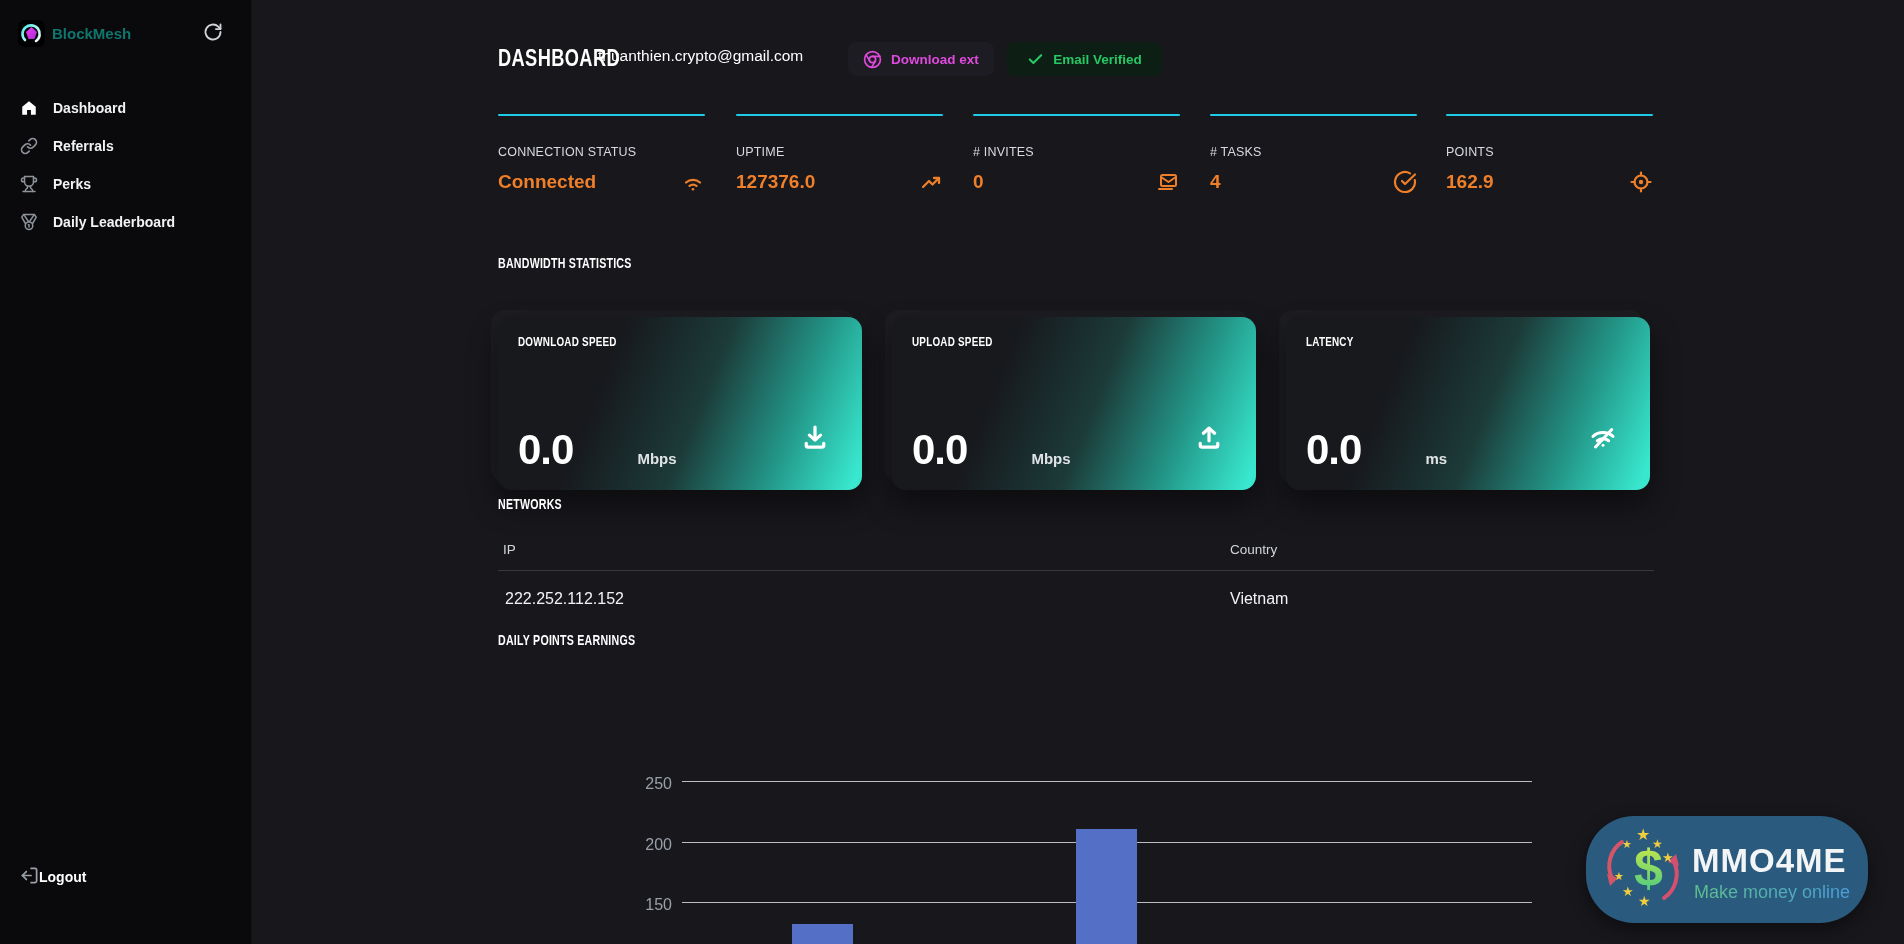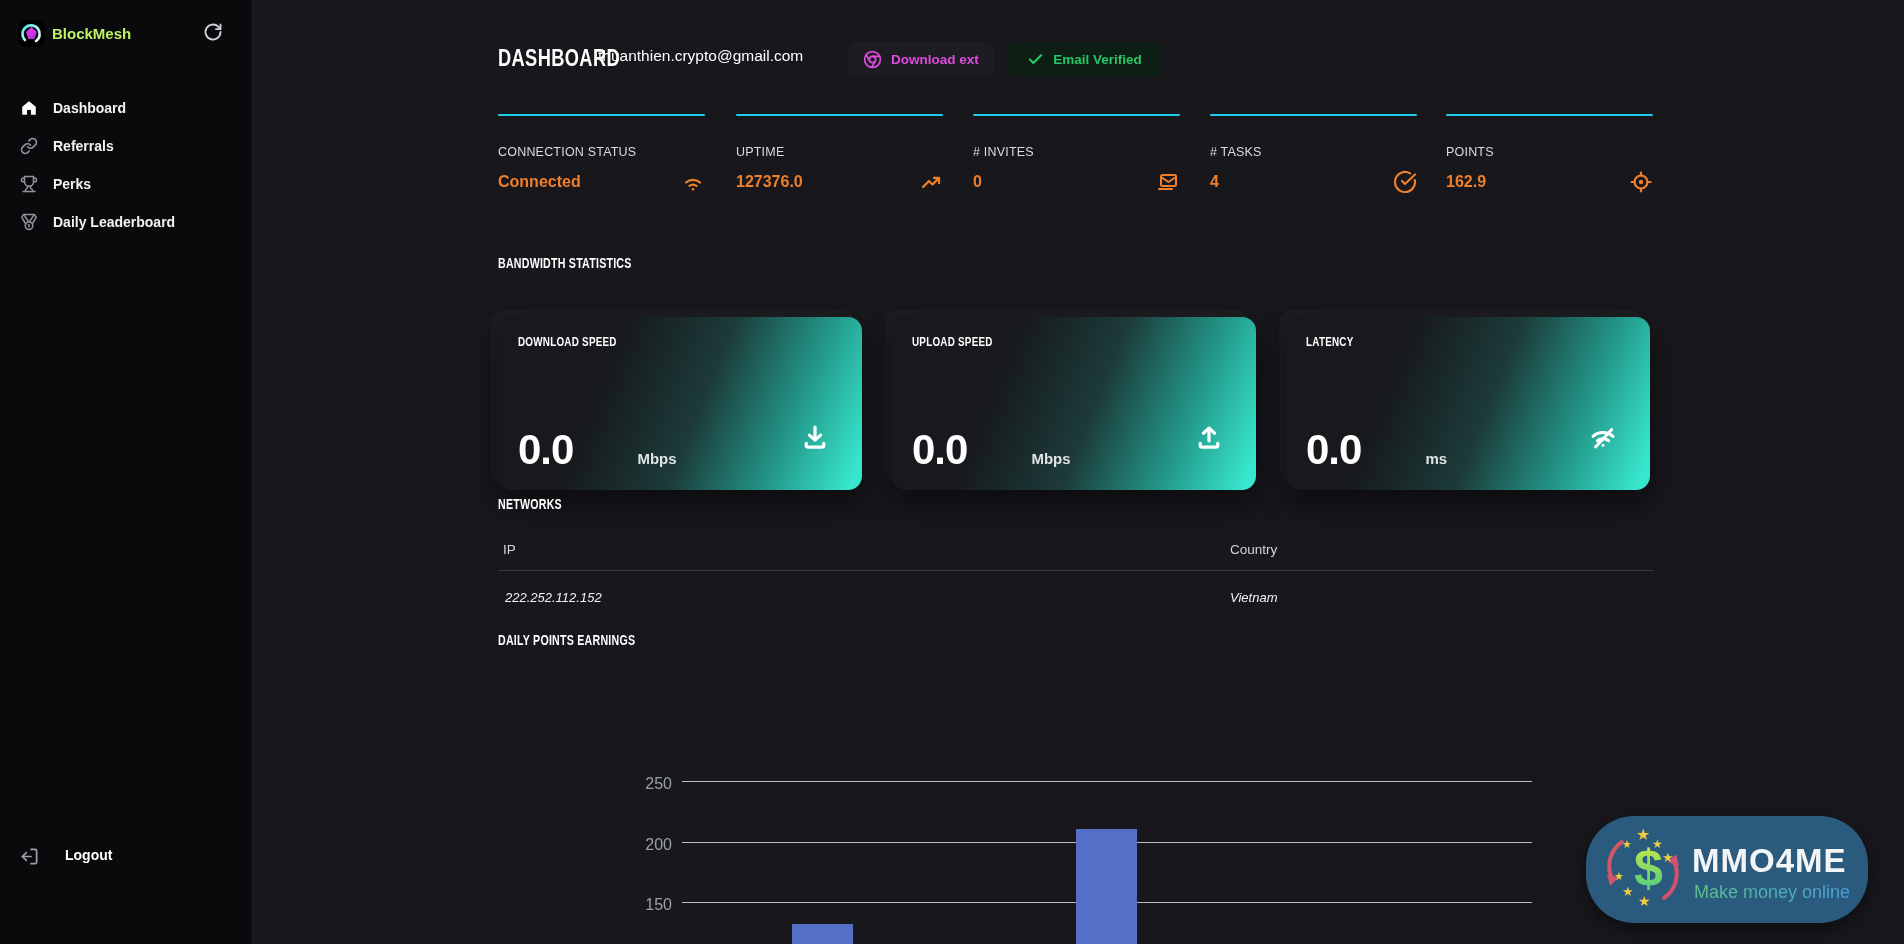--- a/index.html
+++ b/index.html
@@ -6,67 +6,67 @@
   html,body { width:1904px; height:944px; overflow:hidden; background:#17171c;
               font-family:"Liberation Sans", sans-serif; }
   .cond { display:inline-block; transform:scaleX(0.76); transform-origin:left center;
           font-weight:700; white-space:nowrap; letter-spacing:.3px; color:#fff; }
 
   
   .sidebar { position:absolute; left:0; top:0; width:252px; height:944px;
              background:#0a0a0d; border-right:1px solid rgba(255,255,255,.04); }
   .brand-row { position:absolute; left:0; top:18px; width:252px; height:34px; }
   .brand-logo { position:absolute; left:18px; top:2px; width:27px; height:27px; }
-  .brand-name { position:absolute; left:52px; top:7px; font-size:15px; font-weight:700; color:#bef264; }
+  .brand-name { position:absolute; left:52px; top:7px; font-size:15px; font-weight:700; color:#0f766e; }
   .refresh-btn { position:absolute; left:203px; top:4px; width:22px; height:22px; cursor:pointer; }
   .nav { position:absolute; left:0; top:89px; width:252px; }
   .nav-item { position:relative; height:38px; display:flex; align-items:center; gap:15px;
               padding-left:20px; cursor:pointer; }
   .nav-item .nv-icon { width:18px; height:18px; flex:0 0 18px; }
   .nav-item .nv-label { font-size:14px; font-weight:600; color:#f2f3f5; }
   .logout-row { position:absolute; left:0; top:847px; width:252px; height:38px;
-                display:flex; align-items:flex-start; gap:26px; padding-left:20px; cursor:pointer; }
+                display:flex; align-items:flex-end; gap:0; padding-left:20px; cursor:pointer; }
   .logout-row .nv-icon { width:19px; height:19px; }
   .logout-row .nv-label { font-size:14px; font-weight:700; color:#fff; }
 
   
   .page-title { position:absolute; left:498px; top:44px; font-size:24px; font-weight:800;
                 letter-spacing:.5px; }
   .header-email { position:absolute; left:598px; top:47px; font-size:15.5px; color:#fff; }
   .pill { position:absolute; top:42px; height:34px; border-radius:8px; display:flex;
           align-items:center; justify-content:center; gap:9px; }
   .dl-ext { left:848px; width:146px; background:#1c1c22; cursor:pointer; }
   .dl-ext .pill-label { color:#df4add; font-size:13.5px; font-weight:700; }
   .verified { left:1007px; width:155px; background:#0d1e15; }
   .verified .pill-label { color:#27c765; font-size:13.5px; font-weight:700; }
 
   
   .stat { position:absolute; top:114px; width:207px; }
   .stat-line { height:2px; background:#1ecbe6; border-radius:1px; }
   .stat-label { margin-top:29px; font-size:12.5px; color:#d8dbe0; letter-spacing:.2px; }
   .stat-valrow { margin-top:11px; display:flex; align-items:center; justify-content:space-between; }
-  .stat-value { font-size:16px; font-weight:700; color:#ef7f28; }
+  .stat-value { font-size:19px; font-weight:700; color:#ef7f28; }
   .stat-icon { width:24px; height:24px; }
 
   
   .sec-heading { position:absolute; font-size:14px; }
   .bw-card { position:absolute; top:317px; width:364px; height:173px; border-radius:14px;
              background:linear-gradient(112deg,#17191d 30%,#1c3b39 55%,#23988a 78%,#38e7cd 97%);
              box-shadow:-7px -7px 0 rgba(255,255,255,.025), 0 14px 30px rgba(0,0,0,.45); }
   .bw-title { position:absolute; left:20px; top:17px; font-size:13px; }
   .bw-valrow { position:absolute; left:20px; bottom:16px; display:flex; align-items:baseline;gap:46px; }
   .bw-value { font-size:42px; font-weight:800; color:#fff; letter-spacing:-1px; }
   .bw-unit { font-size:15px; font-weight:600; color:#dfe3e6; margin-left:18px; }
   .bw-icon { position:absolute; right:32px; bottom:38px; width:30px; height:30px; }
 
   
   .tbl-head { position:absolute; top:542px; font-size:13.5px; color:#d2d6db; }
   .tbl-underline { position:absolute; left:498px; top:570px; width:1156px; height:1px;
                    background:rgba(255,255,255,.14); }
-  .tbl-cell { position:absolute; top:590px; font-size:13px; color:#f2f3f5;font-style:italic; }
+  .tbl-cell { position:absolute; top:590px; font-size:16px; color:#f2f3f5; }
 
   
   .chart { position:absolute; left:498px; top:740px; width:1156px; height:204px; overflow:hidden; }
   .gridline { position:absolute; height:1px; background:rgba(228,233,238,.8); }
   .y-tick { position:absolute; width:44px; text-align:right; font-size:16px; color:#9aa0a8;
             transform:translateY(-6px); }
   .chart-bar { position:absolute; bottom:-2px; }
 
   
   .mmo { position:absolute; left:1586px; top:816px; width:282px; height:107px; border-radius:48px;

